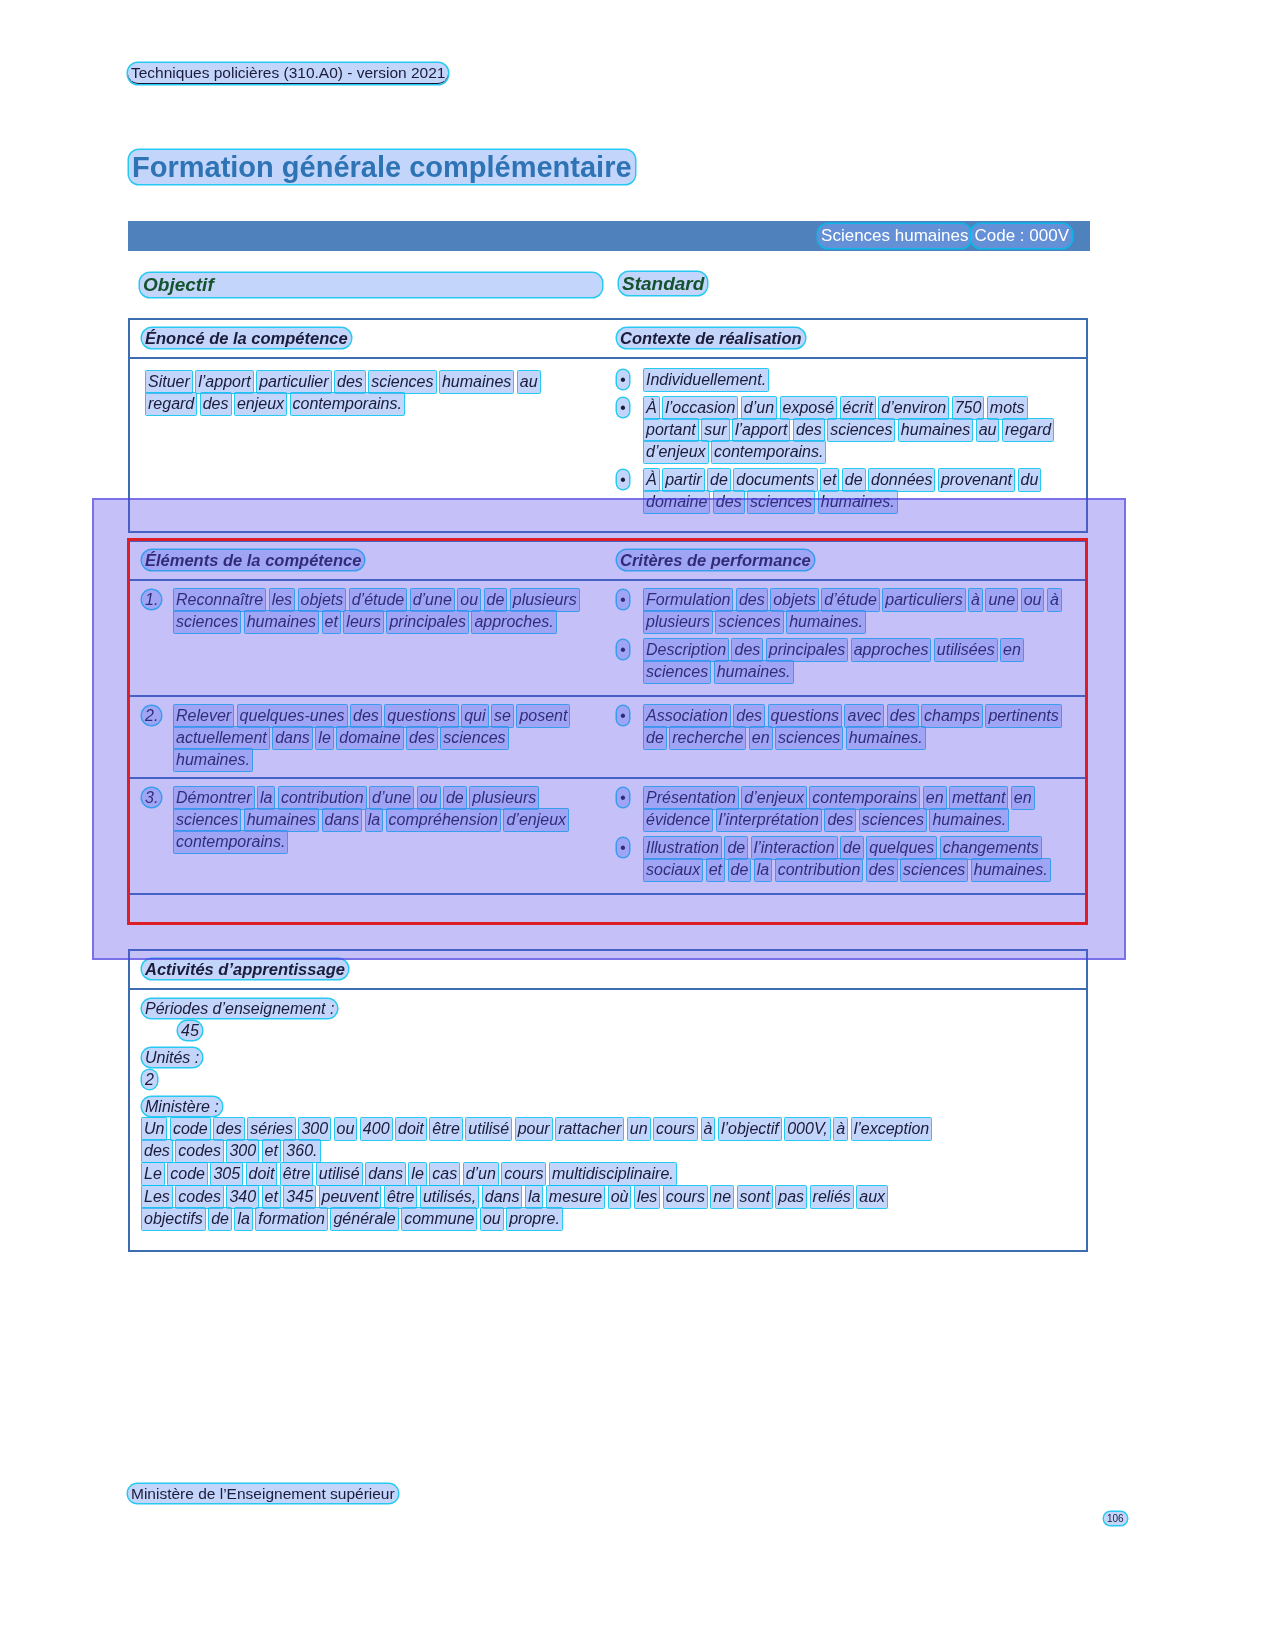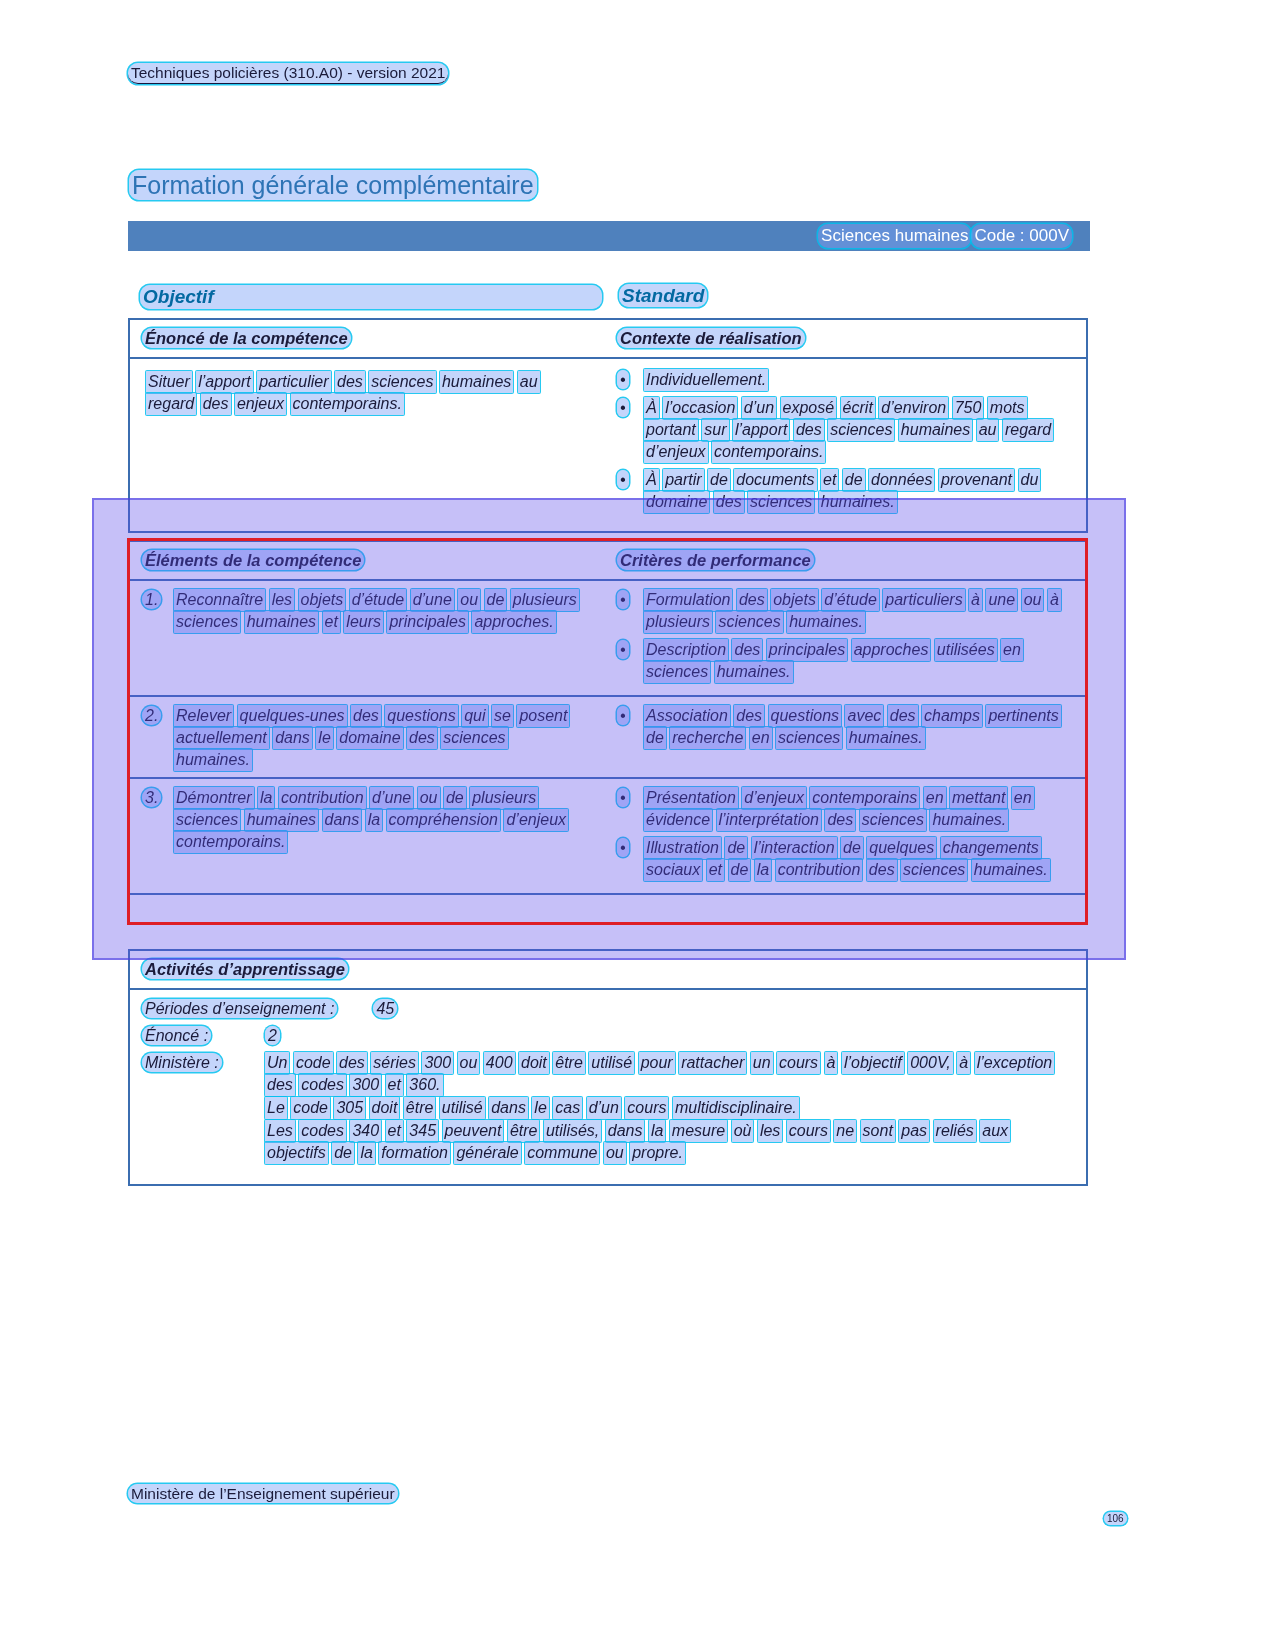--- a/index.html
+++ b/index.html
@@ -21,28 +21,28 @@
     background:rgba(124,162,247,.45);
     box-shadow:0 0 0 1px rgba(0,192,238,.85);
     padding:0 2px; border-radius:1px; display:inline-block;
   }
   
   .running-header { position:absolute; left:128px; top:62px; font-size:15.5px; }
   .underlined { border-bottom:1.6px solid #16163c; padding-bottom:2px; }
   .footer { position:absolute; left:128px; top:1483px; font-size:15.5px; }
   .page-number { position:absolute; left:1104px; top:1508px; font-size:10px; }
   
-  .doc-title { position:absolute; left:129px; top:174px; font-size:25px; font-weight:normal; color:#2e74b5; }
+  .doc-title { position:absolute; left:129px; top:156px; font-size:29px; font-weight:bold; color:#2e74b5; }
   .banner {
     position:absolute; left:128px; top:221px; width:962px; height:30px;
     background:#4f81bd; color:#ffffff; font-size:17px;
     display:flex; align-items:center; justify-content:flex-end;
     padding:0 18px 0 10px;
   }
-  .colhead { position:absolute; top:285px; font-size:19px; font-weight:bold; font-style:italic; color:#0369a1; }
+  .colhead { position:absolute; top:273px; font-size:19px; font-weight:bold; font-style:italic; color:#14532d; }
   .colhead-obj { left:140px; }
   .colhead-std { left:619px; }
   .hl-wide { display:inline-block; width:462px; }
   
   .tbl { position:absolute; left:128px; width:960px; border:2.5px solid #3b6db0; background:transparent;font-style:italic; }
   .tbl1 { top:318px; min-height:202px; }
   .tbl2 { top:540px; }
   .tbl3 { top:949px; min-height:210px; }
   .t-head { display:flex; border-bottom:2px solid #3b6db0; padding:7px 12px 8px; font-weight:bold; font-size:16.5px; }
   .th-left { width:475px; }
@@ -53,21 +53,21 @@
   .b-mark { width:27px; flex:0 0 27px; }
   .b-text { flex:1; }
   .t2-row { display:flex; padding:8px 0 6px; border-bottom:2px solid #3b6db0; }
   .t2-row:last-child { border-bottom:none; }
   .el-cell { width:475px; display:flex; padding-left:12px; }
   .el-num { width:32px; flex:0 0 32px; }
   .el-text { flex:1; padding-right:20px; }
   .cr-cell { flex:1; padding:0 18px 0 12px; }
   .t3-head { padding:7px 12px 8px; font-weight:bold; font-size:16.5px; border-bottom:2px solid #3b6db0; }
   .t3-body { padding:8px 12px 14px; }
-  .act-row { display:flex; margin-bottom:5px; }
+  .act-row { display:flex; margin-bottom:5px;flex-direction:column; }
   .act-label { min-width:123px; }
   .val-gap { margin-left:36px; }
   .prec-text { flex:1; max-width:808px; }
   .prec-line { margin-bottom:1px; }
   
   .overlay-purple {
     position:absolute; left:92px; top:498px; width:1034px; height:462px;
     background:rgba(92,74,235,.35); border:2px solid rgba(72,58,225,.6);
     z-index:5; pointer-events:none;
   }
@@ -184,21 +184,21 @@
   <div class="tbl tbl3">
     <div class="t3-head">
       <span class="hl">Activités d’apprentissage</span>
     </div>
     <div class="t3-body">
       <div class="act-row">
         <span><span class="hl">Périodes d’enseignement :</span></span>
         <span class="val-gap"><span class="hl">45</span></span>
       </div>
       <div class="act-row">
-        <span class="act-label"><span class="hl">Énoncé :</span></span>
+        <span class="act-label"><span class="hl">Unités :</span></span>
         <span><span class="hl">2</span></span>
       </div>
       <div class="act-row">
         <span class="act-label"><span class="hl">Ministère :</span></span>
         <span class="prec-text">
           <span class="prec-line" style="display: block;"><span class="w">Un</span> <span class="w">code</span> <span class="w">des</span> <span class="w">séries</span> <span class="w">300</span> <span class="w">ou</span> <span class="w">400</span> <span class="w">doit</span> <span class="w">être</span> <span class="w">utilisé</span> <span class="w">pour</span> <span class="w">rattacher</span> <span class="w">un</span> <span class="w">cours</span> <span class="w">à</span> <span class="w">l’objectif</span> <span class="w">000V,</span> <span class="w">à</span> <span class="w">l’exception</span> <span class="w">des</span> <span class="w">codes</span> <span class="w">300</span> <span class="w">et</span> <span class="w">360.</span></span>
           <span class="prec-line" style="display: block;"><span class="w">Le</span> <span class="w">code</span> <span class="w">305</span> <span class="w">doit</span> <span class="w">être</span> <span class="w">utilisé</span> <span class="w">dans</span> <span class="w">le</span> <span class="w">cas</span> <span class="w">d’un</span> <span class="w">cours</span> <span class="w">multidisciplinaire.</span></span>
           <span class="prec-line" style="display: block;"><span class="w">Les</span> <span class="w">codes</span> <span class="w">340</span> <span class="w">et</span> <span class="w">345</span> <span class="w">peuvent</span> <span class="w">être</span> <span class="w">utilisés,</span> <span class="w">dans</span> <span class="w">la</span> <span class="w">mesure</span> <span class="w">où</span> <span class="w">les</span> <span class="w">cours</span> <span class="w">ne</span> <span class="w">sont</span> <span class="w">pas</span> <span class="w">reliés</span> <span class="w">aux</span> <span class="w">objectifs</span> <span class="w">de</span> <span class="w">la</span> <span class="w">formation</span> <span class="w">générale</span> <span class="w">commune</span> <span class="w">ou</span> <span class="w">propre.</span></span>
         </span>
       </div>

